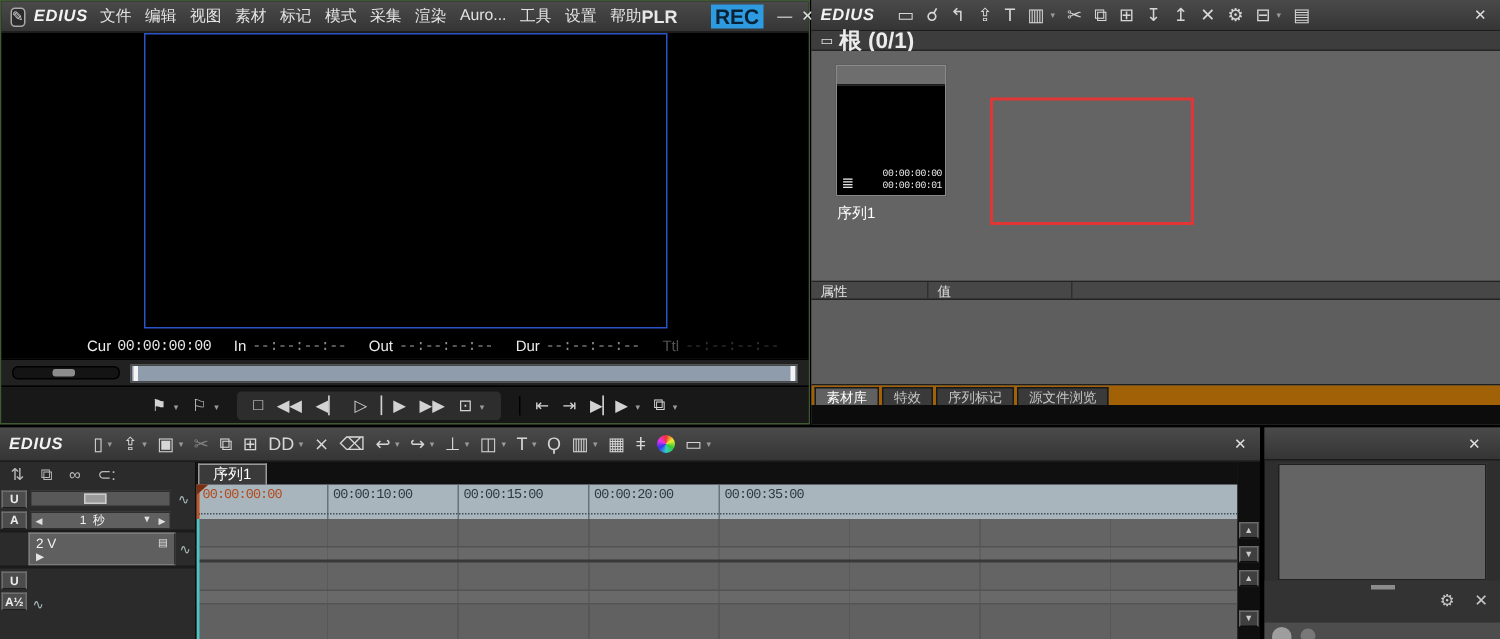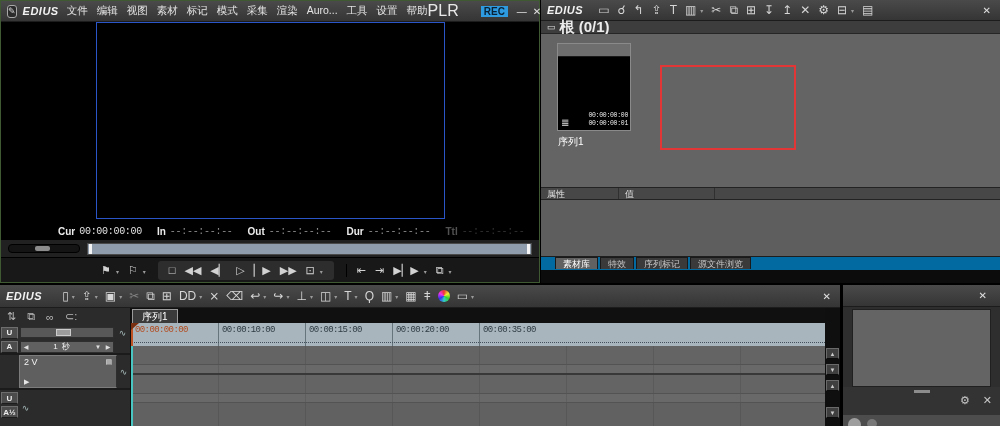--- a/index.html
+++ b/index.html
@@ -16,27 +16,27 @@
   .accent{color:#4cc4c8}
 
   
   #player{left:0;top:0;width:540px;height:283px;border:1px solid #3f5a33;background:#101010;
     display:flex;flex-direction:column}
   #player .titlebar{gap:0}
   .logo{width:24px;height:13px;border:1px solid #a8a8a8;border-radius:3px;display:flex;align-items:center;
     justify-content:center;font-size:9px;color:#ddd;background:#2b2b2b;margin-right:6px}
   .menus{display:flex;gap:9px;margin-left:8px;margin-right:auto}
   .menu-item{font-size:10.5px;color:#e4e4e4;white-space:nowrap}
-  .plr{font-size:16px;font-weight:normal;color:#e8e8e8;margin-right:22px}
-  .rec{font-size:10px;font-weight:bold;background:#2e9ae0;color:#0a2236;padding:0 3px;margin-right:6px}
+  .plr{font-size:12px;font-weight:bold;color:#e8e8e8;margin-right:22px}
+  .rec{font-size:14px;font-weight:bold;background:#2e9ae0;color:#0a2236;padding:0 3px;margin-right:6px}
   .preview{flex:1;position:relative;background:#000}
   .frame{position:absolute;left:95px;top:0;width:349px;height:197px;border:1px solid #2a55c8}
   .tc-row{height:15px;background:#000;display:flex;align-items:center;padding-left:57px;gap:15px}
   .tc{display:flex;gap:4px;align-items:center}
-  .tc .lbl{font-weight:bold;font-size:10px;color:#ececec}
+  .tc .lbl{font-weight:normal;font-size:10px;color:#ececec}
   .tc .val{font-family:"Liberation Mono",monospace;font-size:10px;letter-spacing:-.3px;color:#e2e2e2}
   .tc.dash .val{color:#8c8c8c}
   .tc.dim .lbl{color:#b4b4b4}.tc.dim .val{color:#6c6c6c}
   .slider-row{height:18px;background:#212121;border-top:1px solid #000;display:flex;align-items:center;
     gap:7px;padding:0 7px}
   .shuttle{width:72px;height:9px;background:#141414;border:1px solid #000;border-radius:4px;position:relative}
   .shuttle .knob{position:absolute;left:26px;top:1px;width:15px;height:5px;background:#8c8c8c;border-radius:2px}
   .posbar{flex:1;height:12px;background:#8e9cab;border:1px solid #4a4a4a;position:relative}
   .posbar .mk{position:absolute;top:0;bottom:0;width:3px;background:#f4f4f4}
   .posbar .mk.l{left:1px}.posbar .mk.r{right:1px}
@@ -62,21 +62,21 @@
   .seq-glyph{color:#e4e4e4;font-size:10px}
   .clip-tcs{display:flex;flex-direction:column;align-items:flex-end;font-family:"Liberation Mono",monospace;
     font-size:6.5px;color:#eaeaea;line-height:1.2;letter-spacing:-.3px}
   .clip-name{position:absolute;left:17px;top:101px;font-size:10px;color:#fff}
   .red-rect{position:absolute;left:119px;top:31px;width:136px;height:85px;border:2px solid #e23535}
   .props-header{height:13px;background:#474747;border-top:1px solid #232323;border-bottom:1px solid #232323;
     display:flex;align-items:center;font-size:9px;color:#e2e2e2}
   .props-header .c1{width:78px;padding-left:6px;border-right:1px solid #303030;height:100%;line-height:12px}
   .props-header .c2{width:96px;padding-left:6px;border-right:1px solid #303030;height:100%;line-height:12px}
   .props-body{height:57px;background:#5e5e5e;border-bottom:1px solid #1e1e1e}
-  .bin-tabs{height:13px;background:#0369a1;display:flex;align-items:flex-start;gap:2px;padding-left:14px}
+  .bin-tabs{height:13px;background:#a16207;display:flex;align-items:center;gap:2px;padding-left:2px}
   .btab{padding:0 7px;font-size:9px;height:12px;line-height:12px;background:#3a3a3a;color:#c6c6c6;
     border:1px solid #1a1a1a;border-bottom:none;white-space:nowrap}
   .btab.active{background:#616161;color:#fff}
   .bin-strip{height:13px;background:#0c0c0c}
 
   
   #timeline{left:0;top:285px;width:840px;height:141px;background:#262626;display:flex;flex-direction:column}
   #timeline .titlebar{height:23px}
   .proj-box{width:248px;height:15px;background:#1f1f1f;border:1px solid #101010;border-bottom-color:#5a5a5a;
     color:#e0e0e0;font-size:10px;line-height:13px;padding:0 5px;margin-left:4px}
@@ -95,21 +95,21 @@
     font-size:8px;color:#f2f2f2}
   .spinner .sb{width:10px;text-align:center;font-size:6px;color:#e0e0e0}
   .spinner .val{flex:1;text-align:center;letter-spacing:1px}
   .trow{display:flex;border-top:2px solid #1b1b1b}
   .trow .lcol{width:19px;display:flex;flex-direction:column;gap:2px;align-items:center;padding-top:2px;flex:none}
   .thead{flex:1;background:#5f5f5f;border:1px solid #7c7c7c;border-right-color:#2e2e2e;display:flex;
     flex-direction:column;justify-content:space-between;padding:1px 4px}
   .thr{display:flex;justify-content:space-between;align-items:center;font-size:9px;color:#f2f2f2}
   .thr .small{font-size:7px;color:#e6e6e6}
   .patchcol{width:13px;display:flex;align-items:center;justify-content:center;color:#a9bcbc;font-size:9px;flex:none}
-  .trow.v{height:35px}
+  .trow.v{height:24px}
   .trow.va{flex:1}
   .tl-main{flex:1;display:flex;flex-direction:column;background:#141414;position:relative;overflow:hidden}
   .tabrow{height:15px;background:#101010;display:flex;align-items:flex-end}
   .seqtab{margin-left:1px;padding:0 9px;height:14px;line-height:13px;background:#3a3a3a;color:#fff;
     font-size:10px;border:1px solid #9a9a9a;border-bottom:none}
   .ruler{height:23px;background:#a9b5bd;position:relative;display:flex;overflow:hidden}
   .ruler::after{content:'';position:absolute;left:0;right:0;bottom:3px;border-bottom:1px dotted #41505a}
   .tick{width:87px;flex:none;border-left:1px solid #66747c;font-family:"Liberation Mono",monospace;
     font-size:9px;letter-spacing:-.6px;color:#2e3a42;padding:2px 0 0 3px;white-space:nowrap}
   .tick.current{color:#b24a1c;border-left-color:transparent}

